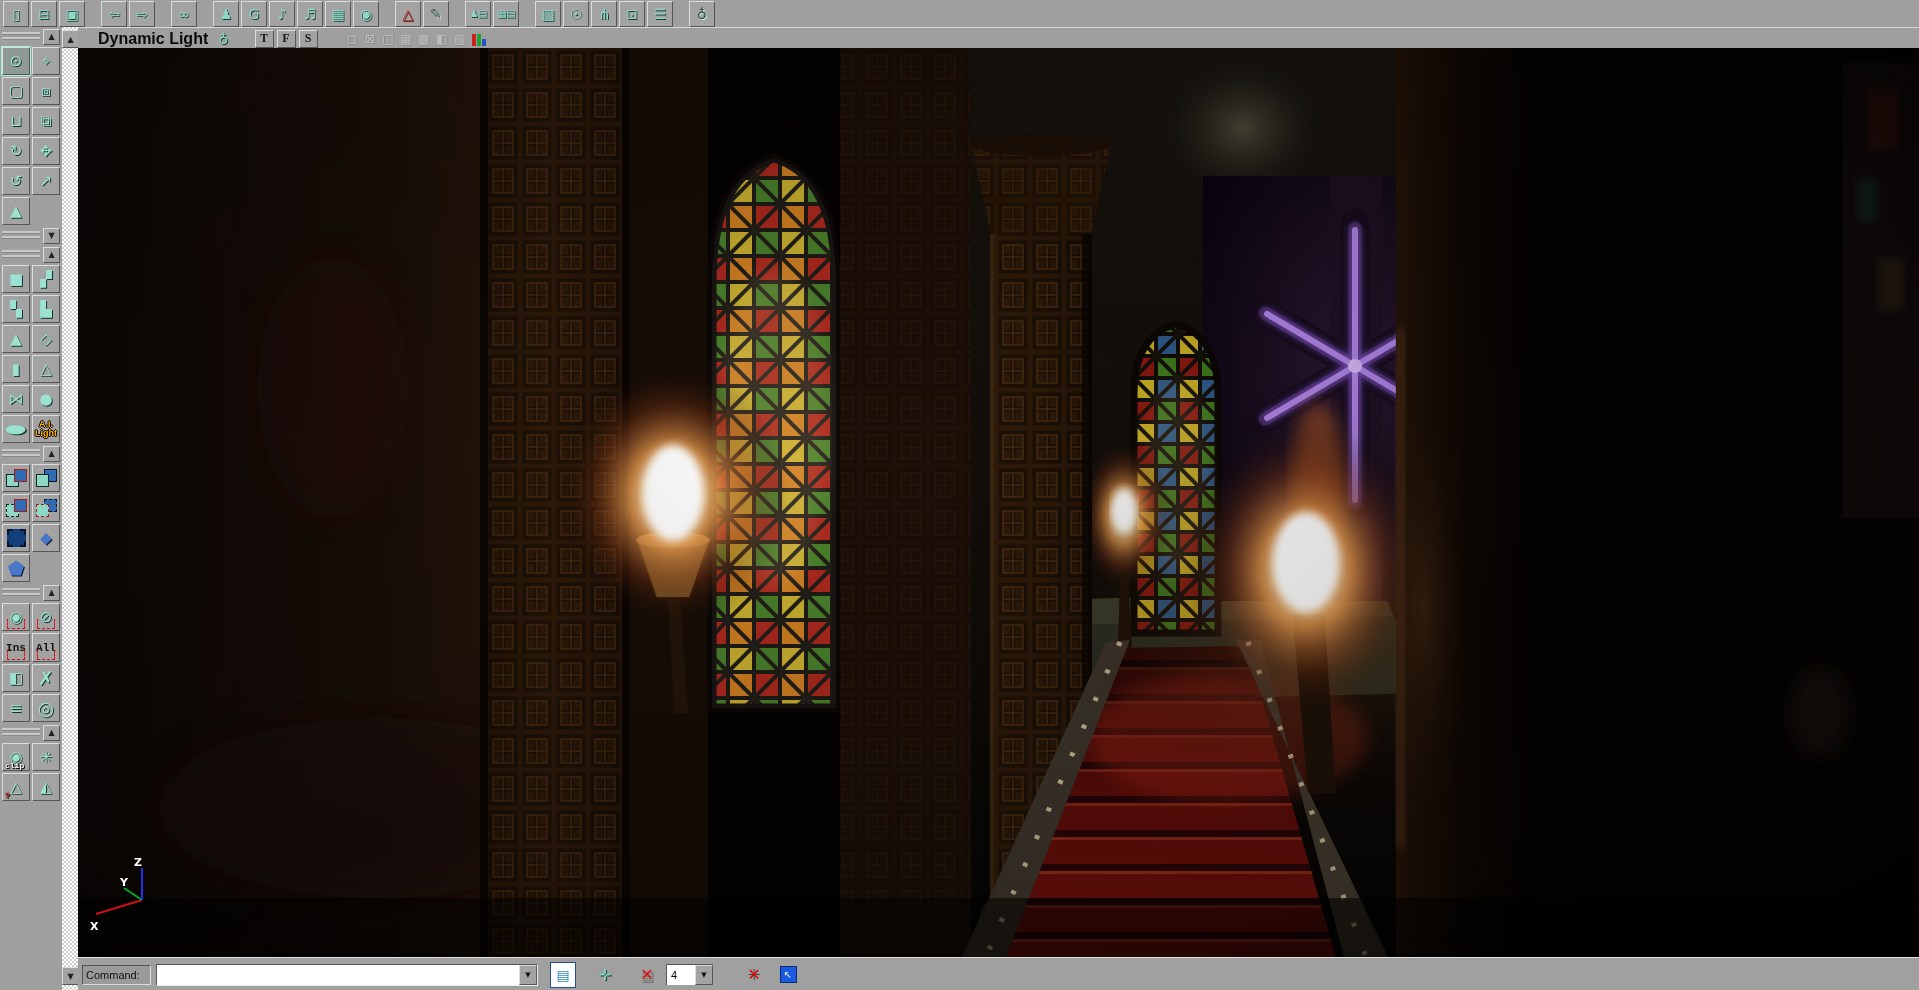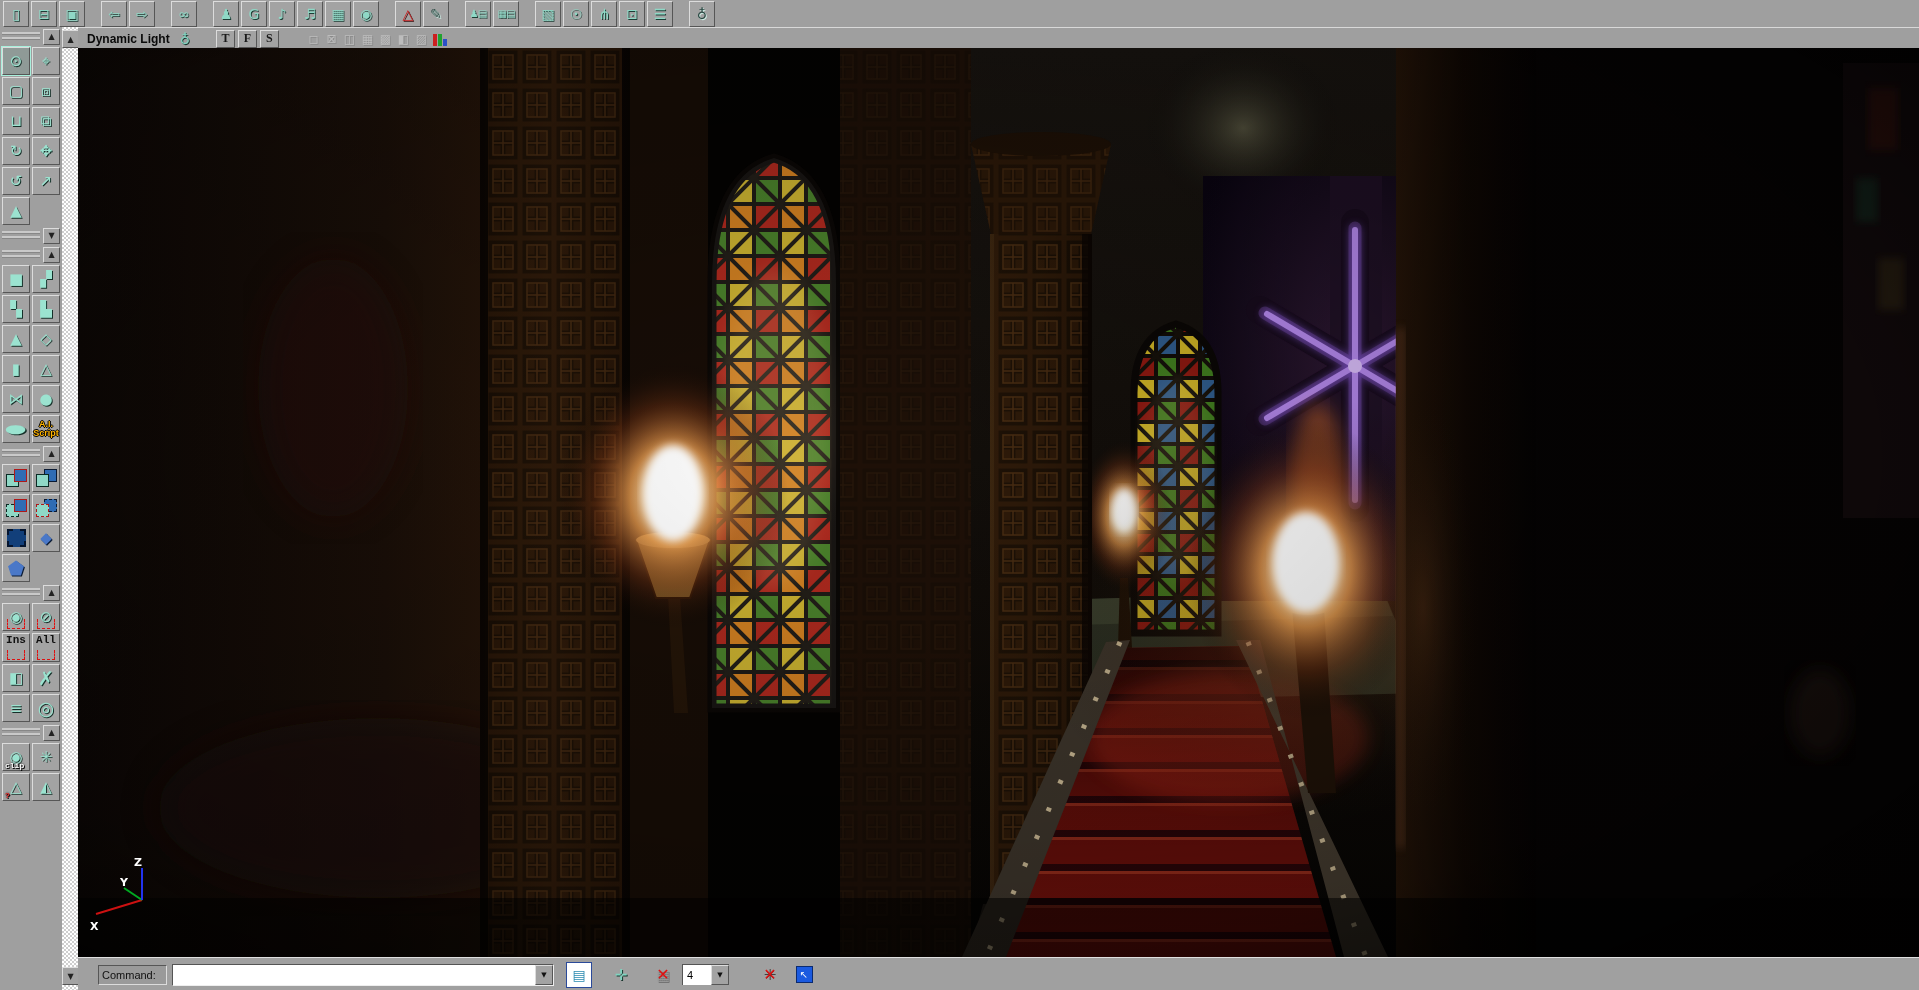--- a/index.html
+++ b/index.html
@@ -33,21 +33,21 @@
   .sbtn.blue{color:#4a78c8;text-shadow:1px 1px 0 #0a1a33;}
   .sbtn.big{font-size:19px;}
   .sbtn.wide span.g{transform:scaleX(1.7) scaleY(.8);display:inline-block;}
   .sbtn.empty{visibility:hidden;}
   .sbtn .sub{position:absolute;left:2px;bottom:0px;font-size:8px;font-weight:bold;color:#ffffff;
              text-shadow:0 0 2px #000,1px 1px 0 #000;font-family:Liberation Mono, monospace;}
   .sbtn .sub.red{color:#e22;}
   .sbtn .dashbox{position:absolute;left:4px;right:4px;bottom:1px;height:9px;
                  border:1px dashed #e01010;border-top:none;}
   .sbtn.txt{font-family:"Liberation Mono",monospace;font-size:11px;font-weight:bold;color:#111;
-            text-shadow:none;align-items:flex-start;padding-top:1px;}
+            text-shadow:none;align-items:center;padding-top:1px;}
   .sbtn.ai{flex-direction:column;font-size:9px;font-weight:bold;color:#ffb400;line-height:1.05;
            font-family:"Liberation Sans",sans-serif;
            text-shadow:1px 0 0 #000,-1px 0 0 #000,0 1px 0 #000,0 -1px 0 #000;}
   .sgrip{display:flex;align-items:center;margin:2px 0 2px 2px;height:15px;}
   .griplines{width:38px;height:10px;margin-right:3px;
              background:repeating-linear-gradient(180deg,#c9c9c9 0 2px,#878787 2px 3px,#9f9f9f 3px 5px);}
   .sarrow{width:15px;height:14px;display:flex;align-items:center;justify-content:center;
           font-size:8px;color:#222;cursor:pointer;}
   
   .csgi{position:relative;width:21px;height:18px;}
@@ -64,39 +64,39 @@
   #strip{position:absolute;left:62px;top:27px;width:16px;height:963px;
          background-image:linear-gradient(45deg,#fff 25%,transparent 25%,transparent 75%,#fff 75%),
                           linear-gradient(45deg,#fff 25%,#cfcfcf 25%,#cfcfcf 75%,#fff 75%);
          background-size:4px 4px;background-position:0 0,2px 2px;background-color:#e6e6e6;}
   .stripbtn{position:absolute;left:0;width:15px;height:16px;display:flex;align-items:center;
             justify-content:center;font-size:8px;color:#222;cursor:pointer;}
   
   #vheader{position:absolute;left:78px;top:27px;width:1841px;height:21px;background:#9f9f9f;
            border-top:1px solid #d8d8d8;border-bottom:1px solid #6a6a6a;
            display:flex;align-items:center;}
-  #vtitle{font-size:12px;font-weight:bold;color:#0a0a0a;margin-left:9px;}
+  #vtitle{font-size:16px;font-weight:bold;color:#0a0a0a;margin-left:20px;}
   #vjoy{font-size:14px;color:#7fd4c0;text-shadow:1px 1px 0 #16332c;margin-left:10px;}
   .tfs{width:17px;height:16px;margin-left:3px;display:flex;align-items:center;justify-content:center;
        font-family:"Liberation Serif",serif;font-weight:bold;font-size:12px;color:#1a1a1a;cursor:pointer;}
   .tfs:first-of-type{margin-left:26px;}
   #viewmodes{display:flex;margin-left:26px;}
   .vmode{width:17px;height:16px;margin-right:1px;display:flex;align-items:center;justify-content:center;
          font-size:12px;color:#bdbdbd;text-shadow:1px 1px 0 #8a8a8a;cursor:pointer;}
   #vcolor{display:flex;align-items:flex-end;height:14px;margin-left:2px;cursor:pointer;}
   #vcolor i{display:block;width:4px;margin-right:1px;}
   #vcolor .r{height:12px;background:#cc2020;}
   #vcolor .g{height:12px;background:#1fa32f;}
   #vcolor .b{height:7px;background:#2a50c8;}
   
   #viewport{position:absolute;left:78px;top:48px;width:1841px;height:909px;background:#020101;cursor:crosshair;}
   
   #statusbar{position:absolute;left:78px;top:957px;width:1841px;height:33px;background:#a0a0a0;
              border-top:1px solid #e0e0e0;display:flex;align-items:center;}
-  #cmdlabel{margin-left:20px;width:64px;height:18px;display:flex;align-items:center;padding-left:3px;
+  #cmdlabel{margin-left:4px;width:64px;height:18px;display:flex;align-items:center;padding-left:3px;
             font-size:11px;color:#111;}
   #cmdcombo{margin-left:5px;width:380px;height:20px;background:#fff;border-top:1px solid #555;
             border-left:1px solid #555;border-bottom:1px solid #eee;border-right:1px solid #eee;
             display:flex;align-items:center;position:relative;}
   #cmdinput{flex:1;border:none;outline:none;height:16px;font-size:11px;margin-left:2px;
             font-family:"Liberation Sans",sans-serif;background:#fff;}
   .ddbtn{width:16px;height:18px;display:flex;align-items:center;justify-content:center;
          font-size:7px;color:#111;cursor:pointer;}
   .sbicon{height:24px;display:flex;align-items:center;justify-content:center;cursor:pointer;position:relative;}
   #logbtn{margin-left:12px;width:24px;background:#fff;border:1px solid #2a4a9a;color:#2a8ab0;font-size:14px;}
@@ -256,21 +256,21 @@
         <div class="sbtn raised">
           <span class="g glyph">●</span>
         </div>
       </div>
       <div class="srow">
         <div class="sbtn raised wide">
           <span class="g glyph">●</span>
         </div>
         <div class="sbtn raised ai">
           <span>A.I.</span>
-          <span>Script</span>
+          <span>Light</span>
         </div>
       </div>
       <div class="sgrip">
         <div class="griplines"></div>
         <div class="sarrow raised glyph">▲</div>
       </div>
       <div class="srow">
         <div class="sbtn raised">
           <div class="csgi csg-add">
             <i class="back"></i>

